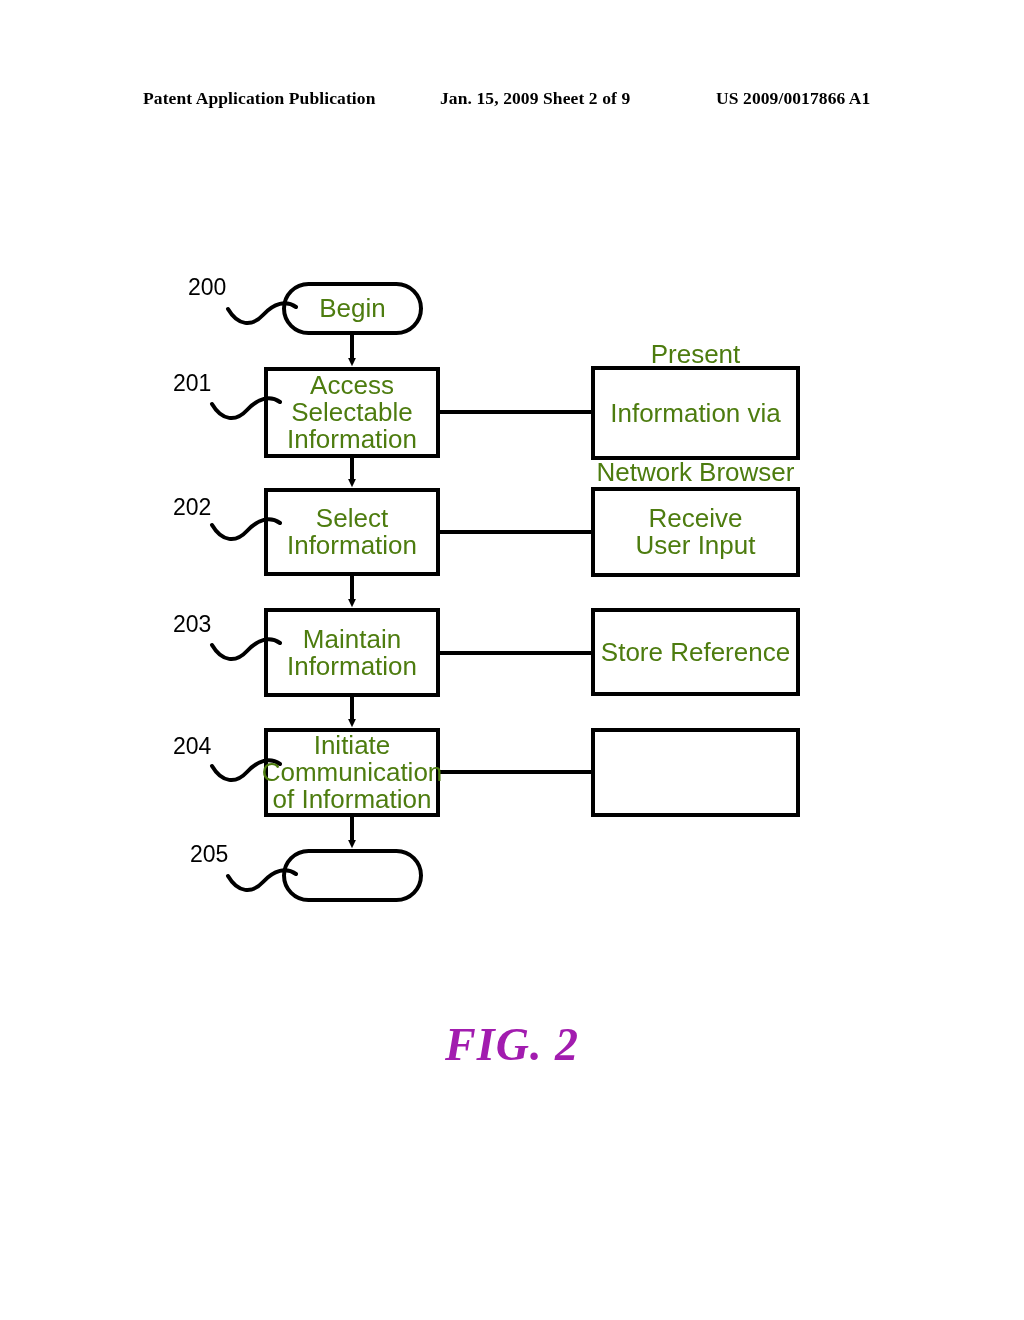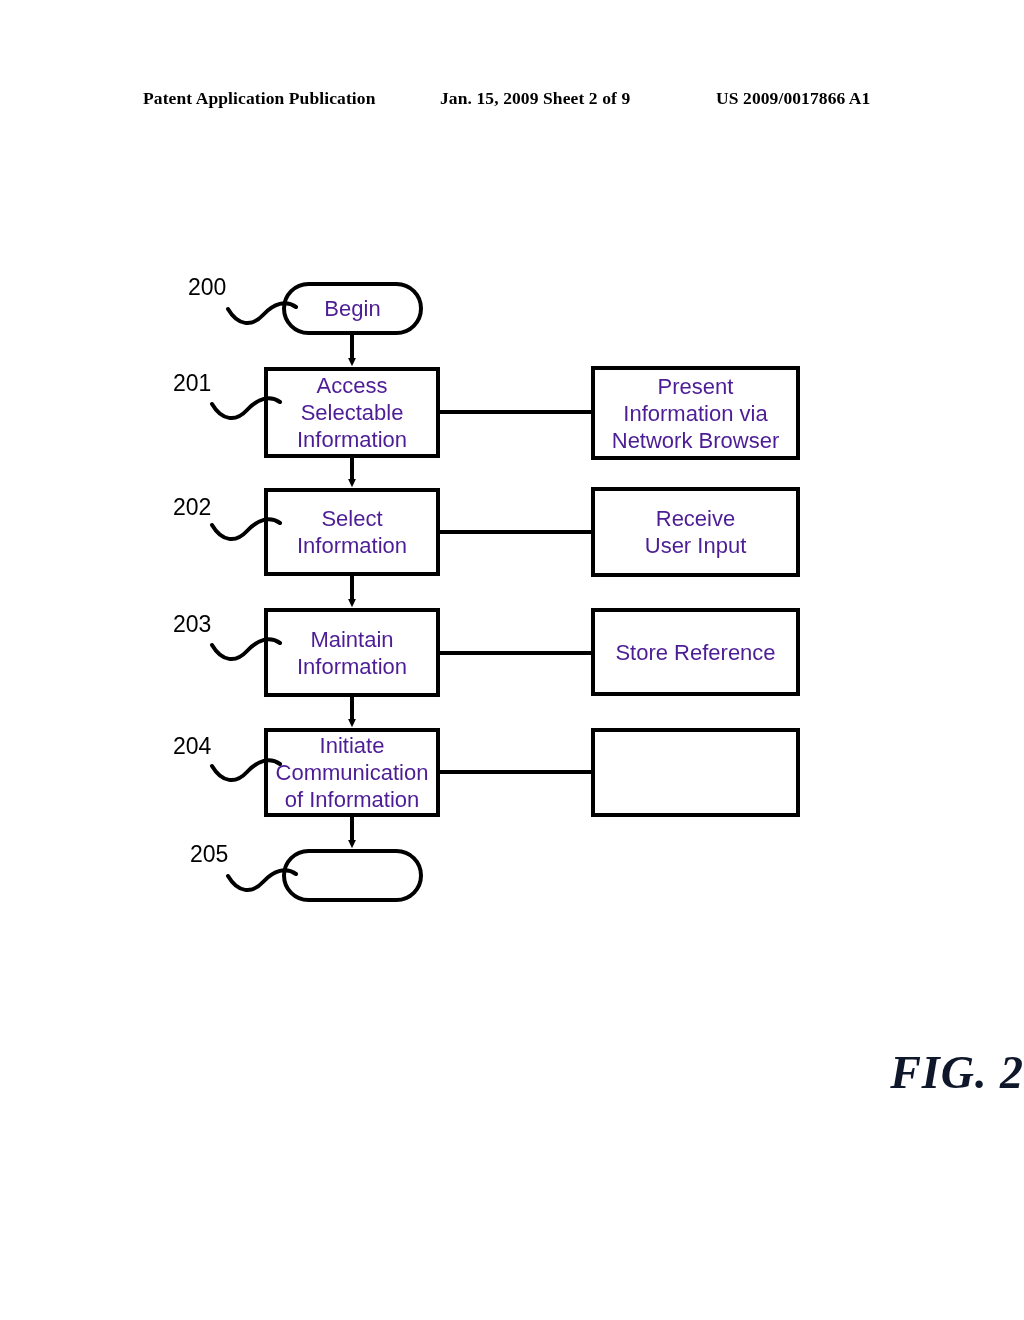--- a/index.html
+++ b/index.html
@@ -52,51 +52,50 @@
 
   
   .node-text {
     position: absolute;
     display: flex;
     flex-direction: column;
     align-items: center;
     justify-content: center;
     text-align: center;
     font-family: "Liberation Sans", sans-serif;
-    font-size: 22px;
+    font-size: 26px;
     line-height: 27px;
-    color: #4c1d95;
+    color: #4d7c0f;
     pointer-events: none;
     white-space: pre;
   }
 
   
   .ref-num {
     position: absolute;
     font-family: "Liberation Sans", sans-serif;
     font-size: 23px;
     line-height: 23px;
     color: #000;
     white-space: nowrap;
   }
 
   
   .fig-caption {
     position: absolute;
     left: 0;
     top: 1018px;
     width: 1024px;
-    text-align: right;
+    text-align: center;
     font-family: "Liberation Serif", serif;
     font-style: italic;
     font-weight: bold;
     font-size: 46px;
     letter-spacing: 1px;
-    color: #0f172a;
-    margin-top: 28px;
+    color: #a21caf;
   }
 </style>
 </head>
 <body>
 
 <div class="page-header">
   <span class="hdr-pub">Patent Application Publication</span>
   <span class="hdr-date">Jan. 15, 2009  Sheet 2 of 9</span>
   <span class="hdr-num">US 2009/0017866 A1</span>
 </div>
@@ -166,21 +165,21 @@
     <span>Information</span>
   </div>
 
   <div class="node-text" style="left:260px; top:730px; width:184px; height:85px;">
     <span>Initiate</span>
     <span>Communication</span>
     <span>of Information</span>
   </div>
 
 
-  <div class="node-text" style="left:593px; top:368px; width:205px; height:90px;">
+  <div class="node-text" style="left:593px; top:368px; width:205px; height:90px;gap:32px;">
     <span>Present</span>
     <span>Information via</span>
     <span>Network Browser</span>
   </div>
 
   <div class="node-text" style="left:593px; top:489px; width:205px; height:86px;">
     <span>Receive</span>
     <span>User Input</span>
   </div>
 

